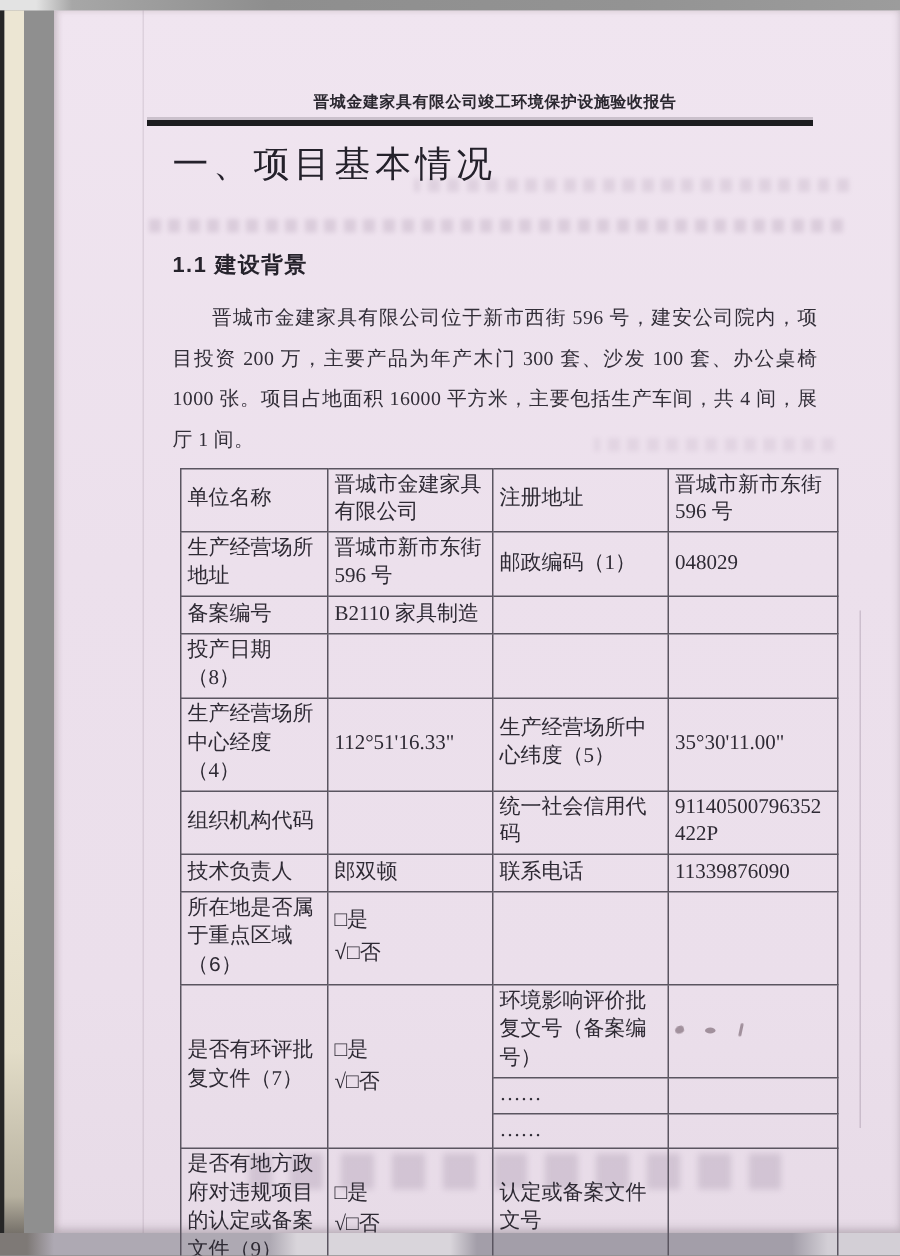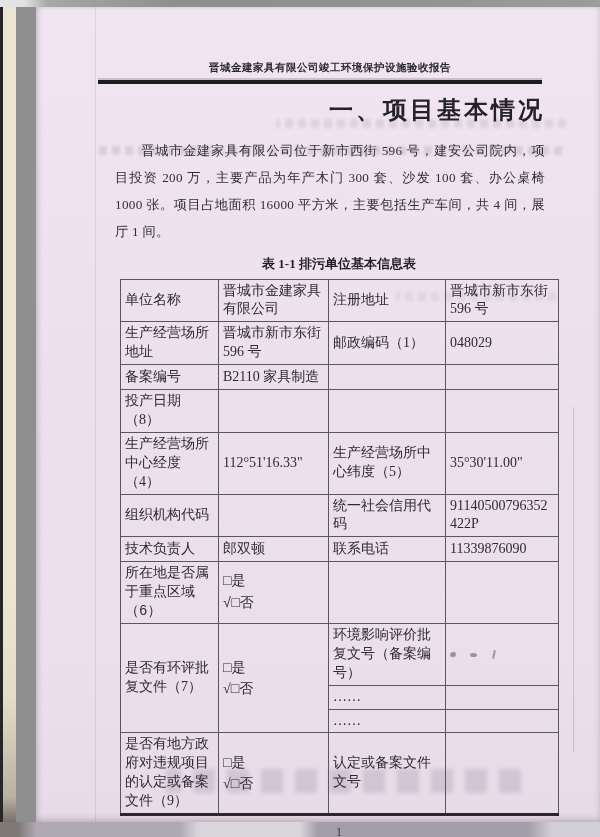--- a/index.html
+++ b/index.html
@@ -20,21 +20,21 @@
   .paper{position:absolute;left:16px;top:7px;right:0;bottom:15px;
     background:linear-gradient(180deg,#f0e5f0 0%,#ece0ec 45%,#ebdfeb 80%,#e7dbe7 100%);
     box-shadow:inset 0 -3px 6px rgba(90,80,90,.25), inset 2px 0 4px rgba(120,110,100,.18);margin-left:20px;}
   .content{position:relative;height:100%;padding:0 55px 0 79px;box-sizing:border-box;color:#322e38;}
   
   .hdr{margin-top:54px;text-align:center;font-size:10.5px;font-weight:bold;
     letter-spacing:.5px;color:#2b2830;}
   .hdr-rule{height:3.5px;background:#1c1c1f;margin:5px 3px 0 -17px;
     box-shadow:0 -2px 0 rgba(90,85,95,.25);}
   
-  .doc-title{margin-top:11px;text-align:right;font-size:24px;font-weight:700;
+  .doc-title{margin-top:11px;text-align:left;font-size:24px;font-weight:400;
     letter-spacing:3px;color:#24212b;line-height:30px;}
   .sec-hd{margin:42px 0 0 0;font-size:14.5px;font-weight:700;color:#26232c;
     font-family:"Liberation Sans", sans-serif;letter-spacing:1px;}
   
   .para{margin:12px 0 0 0;font-size:13.2px;line-height:27px;letter-spacing:.3px;
     text-align:justify;text-indent:2em;color:#322e38;}
   .para + .para{margin-top:0;}
   
   .tbl-caption{margin:10px 0 0 5px;width:438px;text-align:center;
     font-size:13px;font-weight:700;color:#221f28;}
@@ -81,24 +81,24 @@
   <div class="ghost g-big"></div>
   <div class="ghost g-vline"></div>
   <div class="ghost fold"></div>
 
   <div class="content">
     <div class="hdr">晋城金建家具有限公司竣工环境保护设施验收报告</div>
     <div class="hdr-rule"></div>
 
     <div class="doc-title">一、项目基本情况</div>
 
+    <div class="sec-hd">1.1 建设背景</div>
 
     <p class="para">晋城市金建家具有限公司位于新市西街 596 号，建安公司院内，项目投资 200 万，主要产品为年产木门 300 套、沙发 100 套、办公桌椅 1000 张。项目占地面积 16000 平方米，主要包括生产车间，共 4 间，展厅 1 间。</p>
 
-    <div class="tbl-caption">表 1-1 排污单位基本信息表</div>
 
     <table class="info">
       <colgroup>
         <col style="width:98px">
           <col style="width:110px">
           <col style="width:117px">
           <col style="width:113px">
       </colgroup>
       <tbody>
         <tr class="h33">

